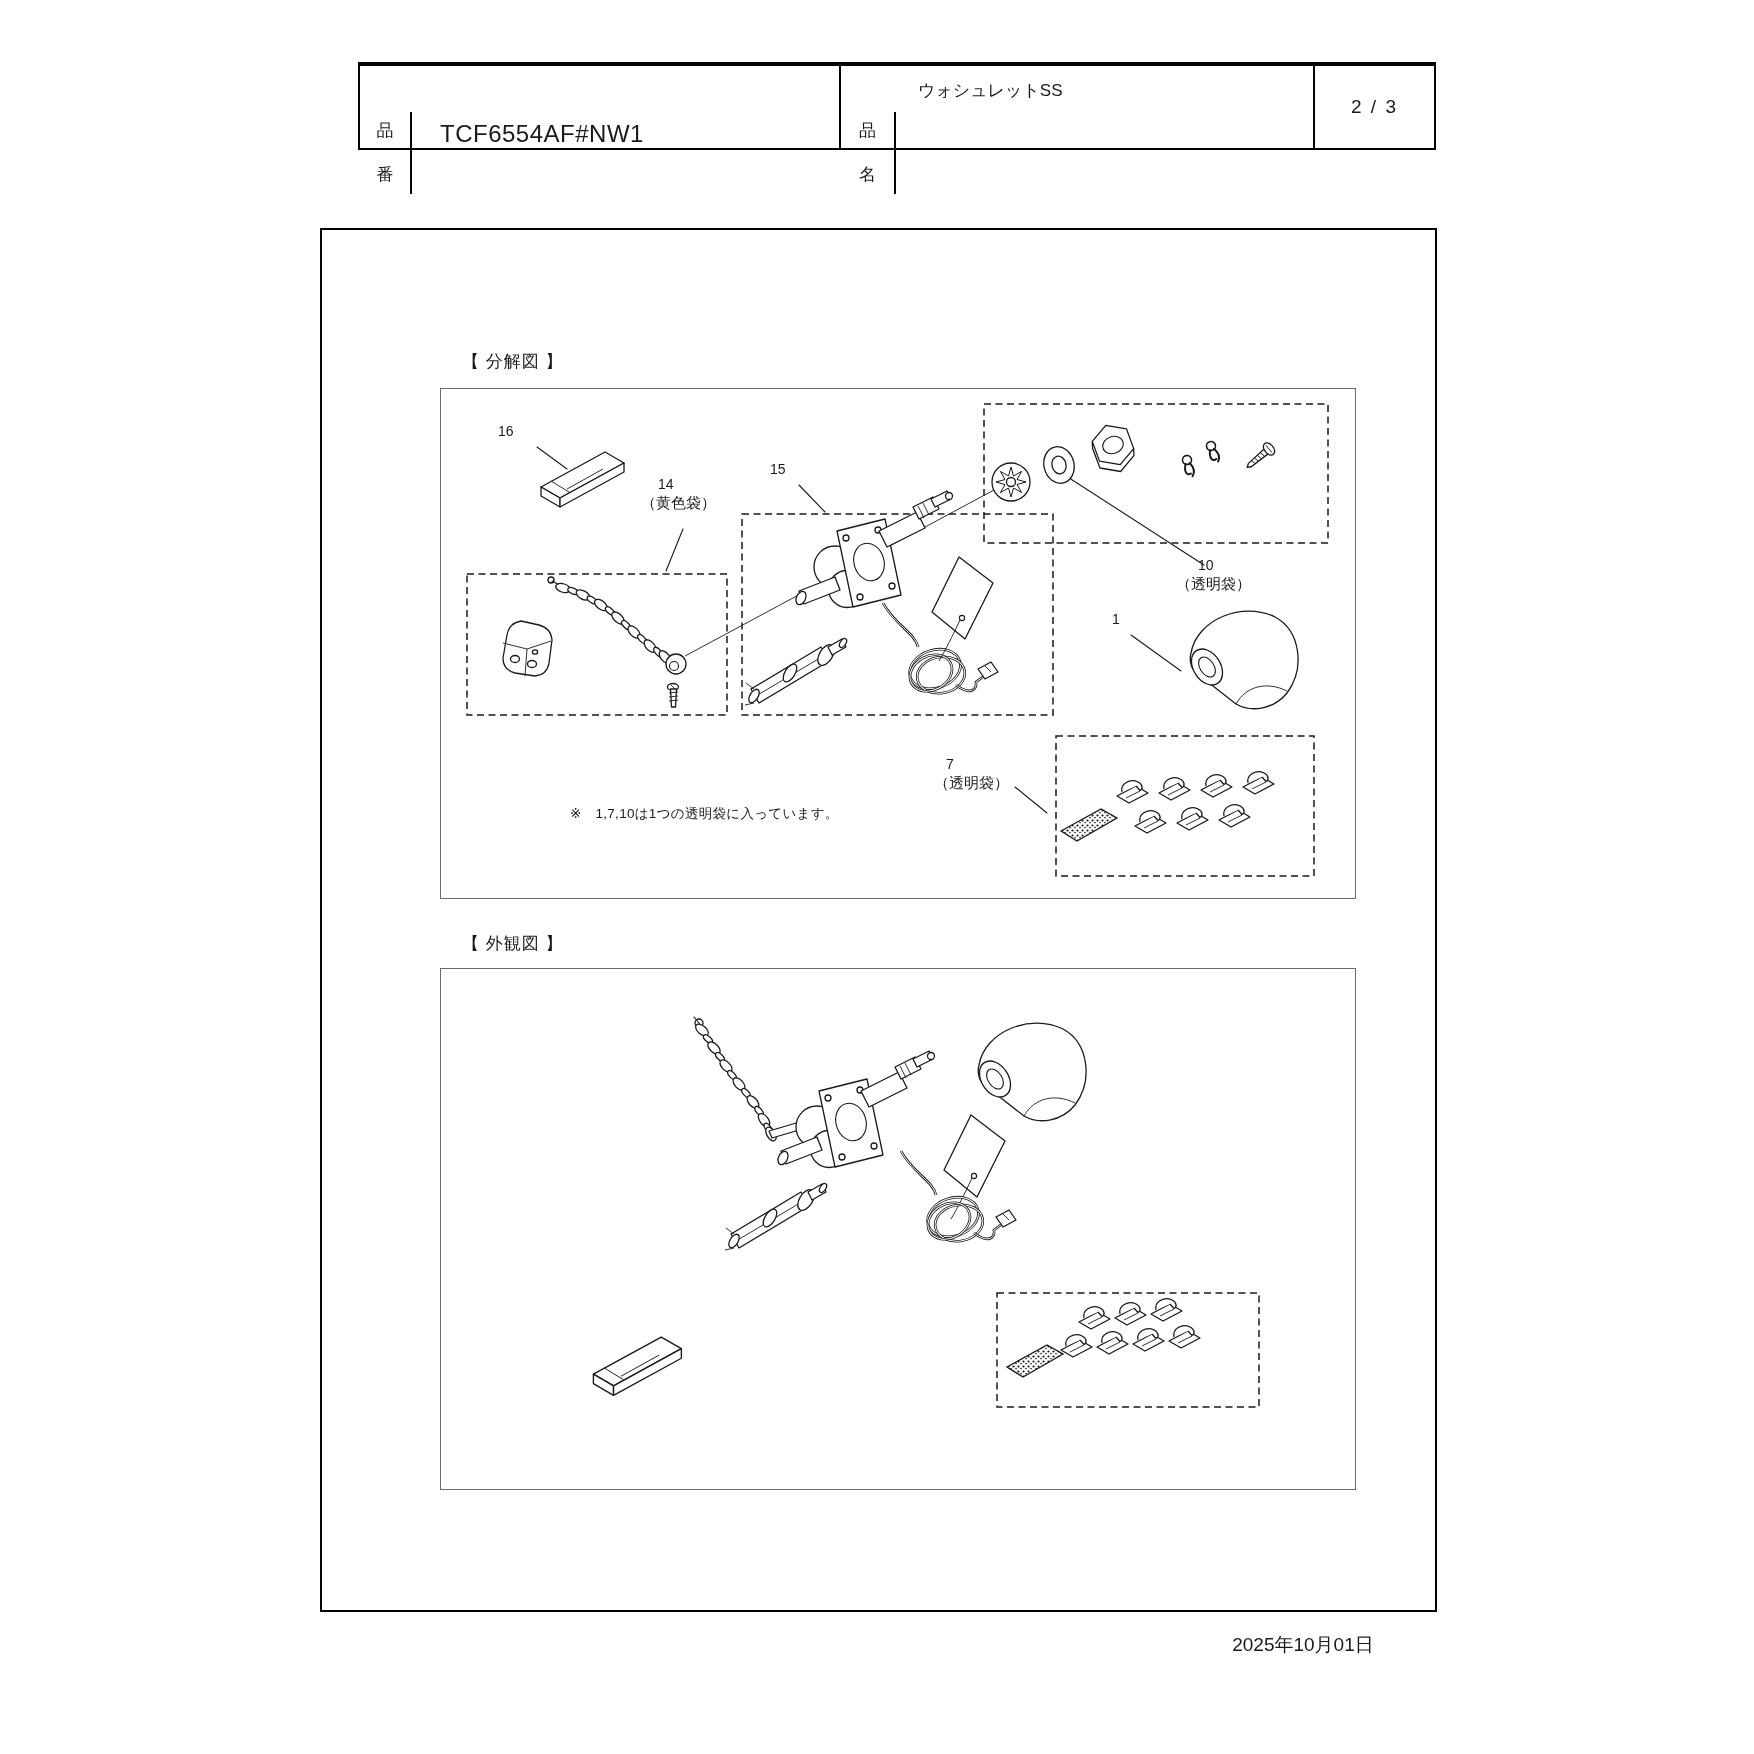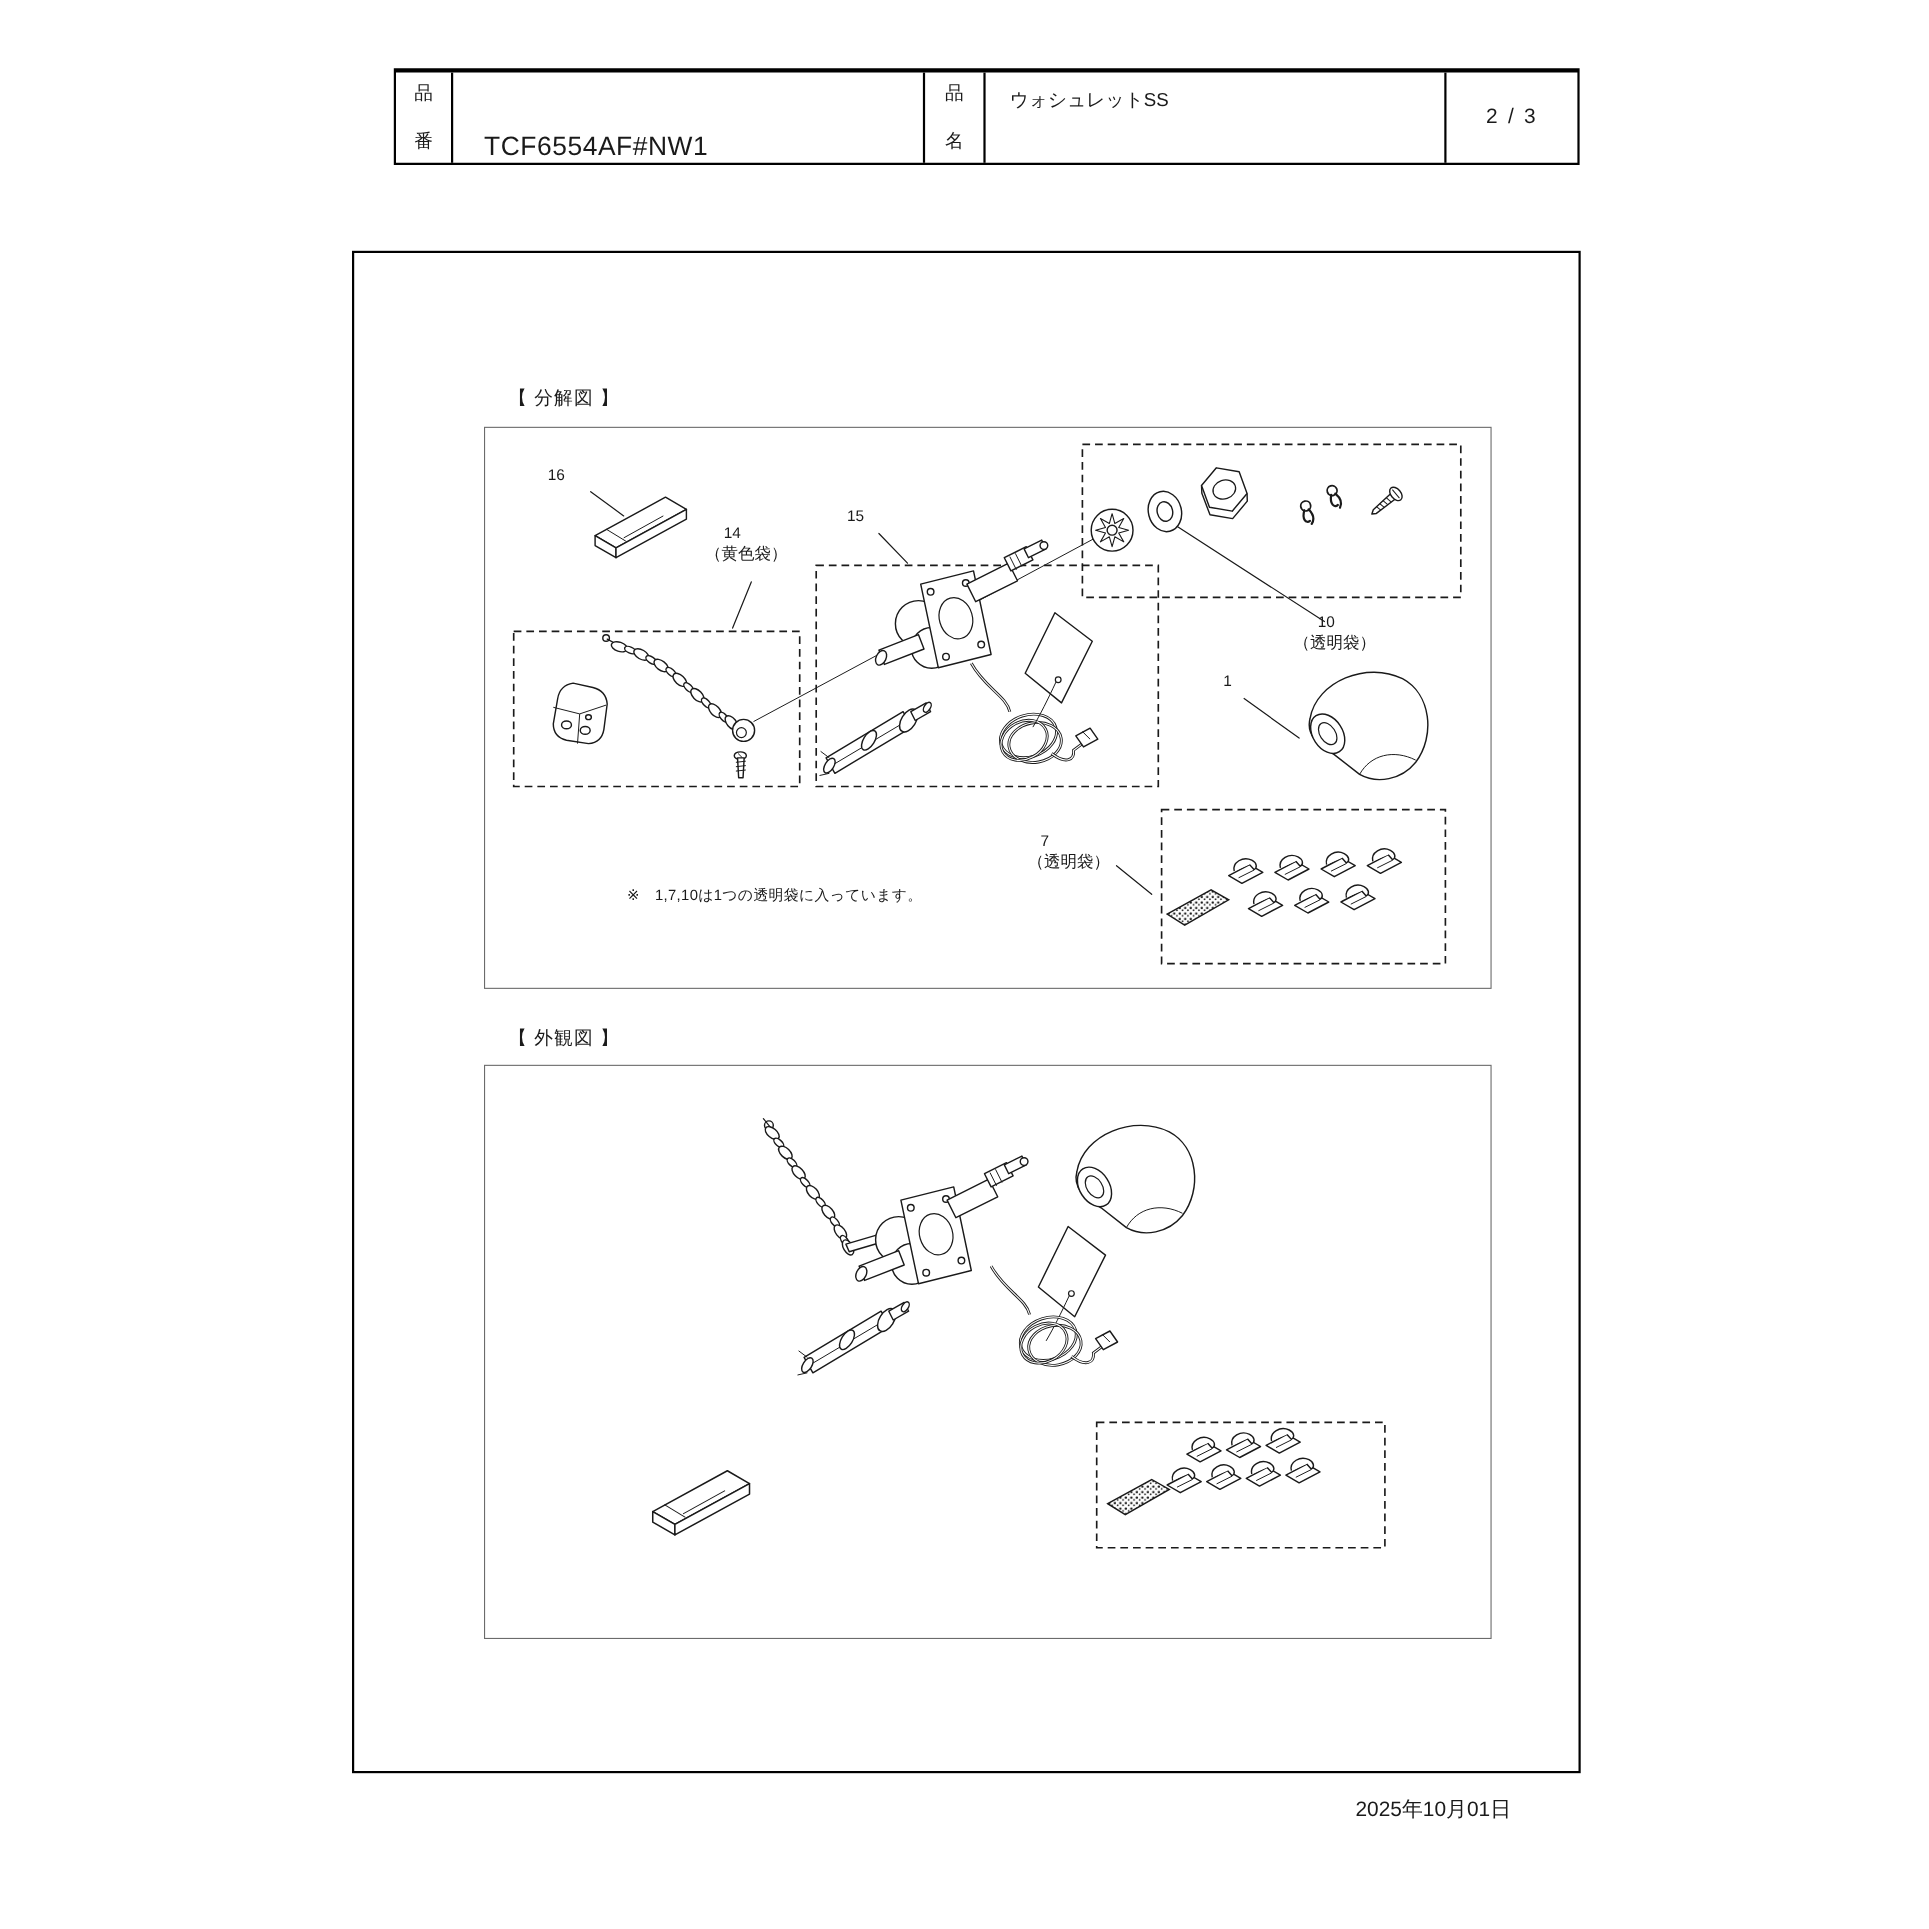--- a/index.html
+++ b/index.html
@@ -5,21 +5,21 @@
   * { margin:0; padding:0; box-sizing:border-box; }
   html,body { background:#fff; }
   body { font-family:"Liberation Sans","DejaVu Sans",sans-serif; color:#1a1a1a; }
   .page { position:relative; width:1754px; height:1754px; background:#ffffff; overflow:hidden; }
   .abs { position:absolute; }
 
   
   .hdr { left:358px; top:62px; width:1078px; height:88px; display:flex; border:2px solid #000; border-top-width:4px; background:#fff; }
   .hcell { border-right:2px solid #000; display:flex; height:100%; }
   .hcell:last-child { border-right:none; }
-  .vlabel { width:52px; align-items:center; justify-content:center; font-size:17px; }
+  .vlabel { width:52px; align-items:center; justify-content:center; font-size:17px;margin-top:46px; }
   .vlabel span { display:block; width:1.05em; word-break:break-all; line-height:44px; text-align:center; }
   .vlabel2 { width:55px; }
   .hc-pn { width:429px; align-items:flex-end; padding-left:28px; font-size:24px; letter-spacing:.5px; }
   .hc-name { width:419px; padding:13px 0 0 22px; font-size:17px; }
   .hc-page { flex:1; align-items:center; justify-content:center; font-size:19px; letter-spacing:2px; }
 
   .instr { left:366px; top:188px; font-size:17px; line-height:21px; font-weight:600; white-space:nowrap; }
   .instr .l2 { padding-left:7px; }
 
   .outer { left:320px; top:228px; width:1117px; height:1384px; border:2px solid #000; background:#fff; }

